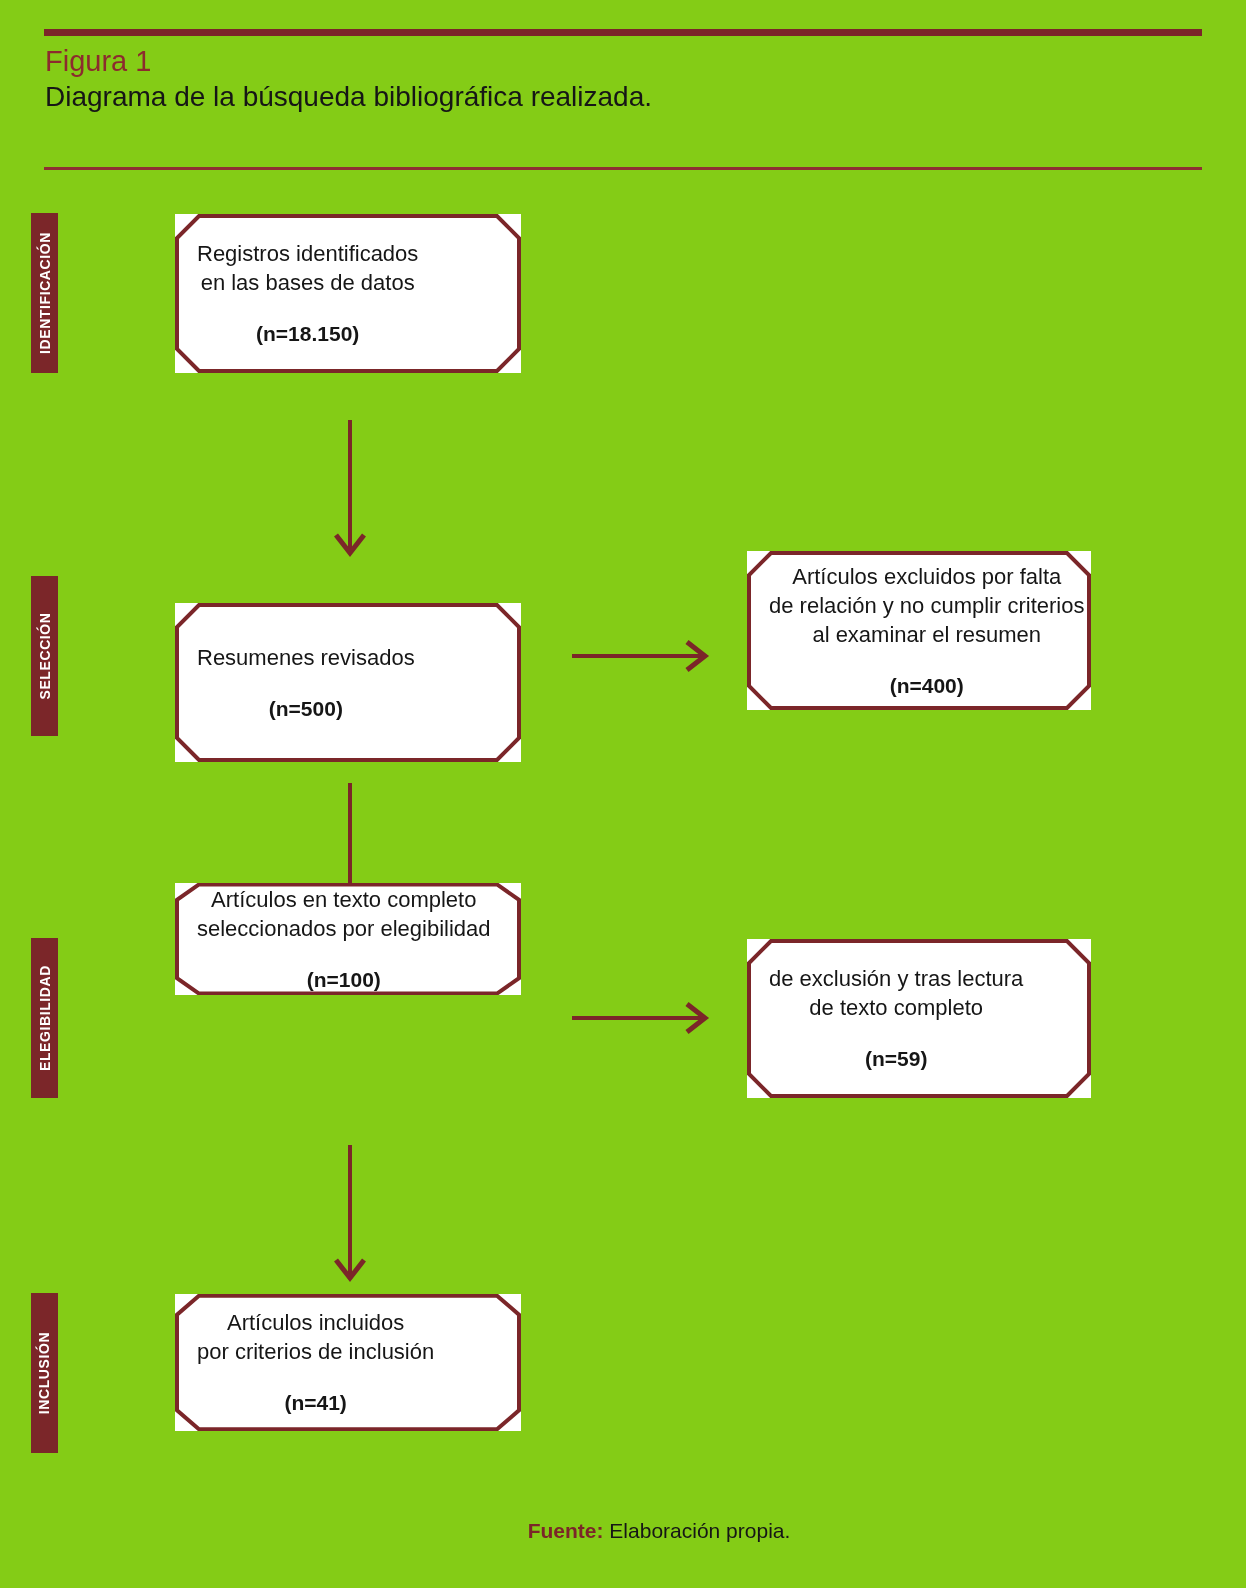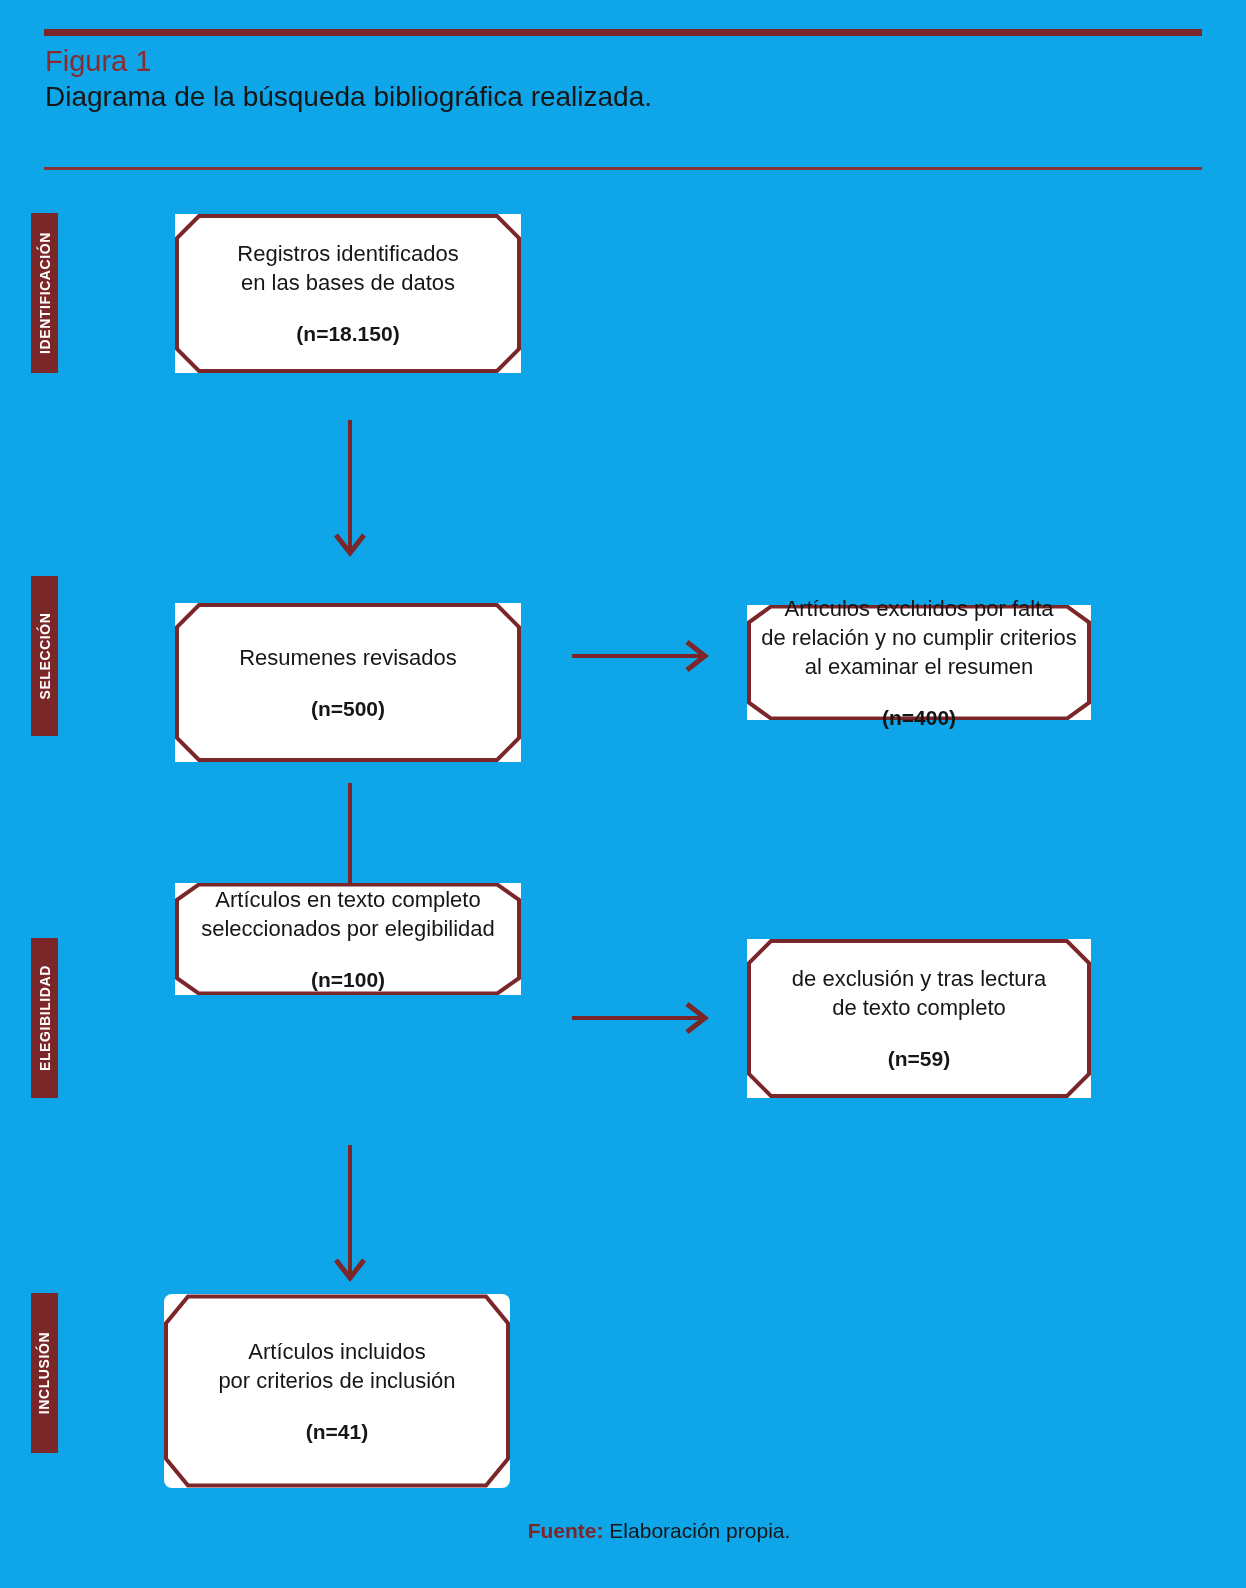--- a/index.html
+++ b/index.html
@@ -8,21 +8,21 @@
     background: #ffffff;
   }
   body {
     font-family: "Liberation Sans", sans-serif;
     color: #1a1a1a;
   }
   #page {
     position: relative;
     width: 1246px;
     height: 1588px;
-    background: #0ea5e9;
+    background: #84cc16;
     overflow: hidden;
   }
 
   
   .top-rule {
     position: absolute;
     left: 44px;
     top: 29px;
     width: 1158px;
     height: 7px;
@@ -76,21 +76,21 @@
     letter-spacing: 0.6px;
   }
 
   
   .flow-box {
     position: absolute;
     box-sizing: border-box;
     background: #ffffff;
     display: flex;
     flex-direction: column;
-    align-items: center;
+    align-items: flex-start;
     justify-content: center;
     text-align: center;
   }
   .flow-box .box-shape {
     position: absolute;
     left: 0; top: 0;
     width: 100%;
     height: 100%;
     pointer-events: none;
   }
@@ -183,21 +183,21 @@
       <span class="line">Resumenes revisados</span>
       <span class="line count">(n=500)</span>
     </div>
   </div>
 
   <svg class="arrow" style="left:572px; top:630px; width:145px; height:52px;" viewBox="0 0 145 52">
     <line x1="0" y1="26" x2="131" y2="26" stroke="#7B2629" stroke-width="4"></line>
     <polyline points="115,12 133,26 115,40" fill="none" stroke="#7B2629" stroke-width="5" stroke-linecap="butt" stroke-linejoin="miter"></polyline>
   </svg>
 
-  <div class="flow-box" style="left:747px; top:605px; width:344px; height:115px;">
+  <div class="flow-box" style="left:747px; top:551px; width:344px; height:159px;">
     <svg class="box-shape" viewBox="0 0 344 159" preserveAspectRatio="none">
       <polygon points="24,2 320,2 342,24 342,135 320,157 24,157 2,135 2,24" fill="#ffffff" stroke="#7B2629" stroke-width="4" stroke-linejoin="miter" vector-effect="non-scaling-stroke"></polygon>
     </svg>
     <div class="box-text">
       <span class="line">Artículos excluidos por falta</span>
       <span class="line">de relación y no cumplir criterios</span>
       <span class="line">al examinar el resumen</span>
       <span class="line count">(n=400)</span>
     </div>
   </div>
@@ -232,21 +232,21 @@
       <span class="line">de texto completo</span>
       <span class="line count">(n=59)</span>
     </div>
   </div>
 
   <svg class="arrow" style="left:320px; top:1145px; width:60px; height:145px;" viewBox="0 0 60 145">
     <line x1="30" y1="0" x2="30" y2="131" stroke="#7B2629" stroke-width="4"></line>
     <polyline points="16,115 30,133 44,115" fill="none" stroke="#7B2629" stroke-width="5" stroke-linecap="butt" stroke-linejoin="miter"></polyline>
   </svg>
 
-  <div class="flow-box" style="left:164px; top:1294px; width:346px; height:194px;border-radius:8px;">
+  <div class="flow-box" style="left:175px; top:1294px; width:346px; height:137px;">
     <svg class="box-shape" viewBox="0 0 346 159" preserveAspectRatio="none">
       <polygon points="24,2 322,2 344,24 344,135 322,157 24,157 2,135 2,24" fill="#ffffff" stroke="#7B2629" stroke-width="4" stroke-linejoin="miter" vector-effect="non-scaling-stroke"></polygon>
     </svg>
     <div class="box-text">
       <span class="line">Artículos incluidos</span>
       <span class="line">por criterios de inclusión</span>
       <span class="line count">(n=41)</span>
     </div>
   </div>
 

